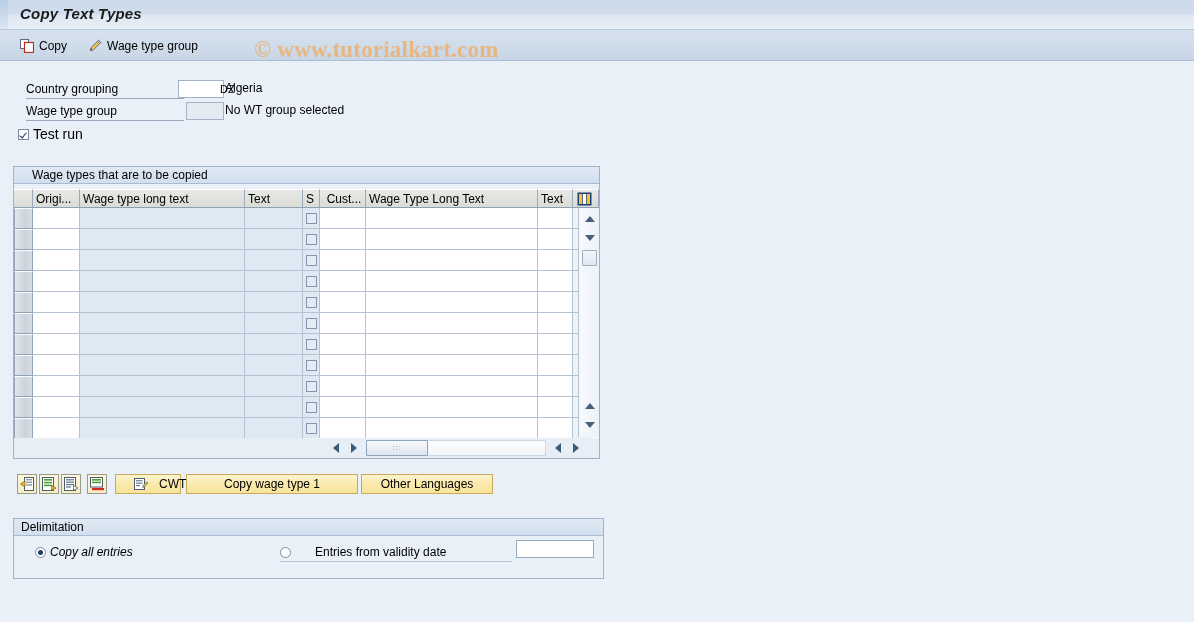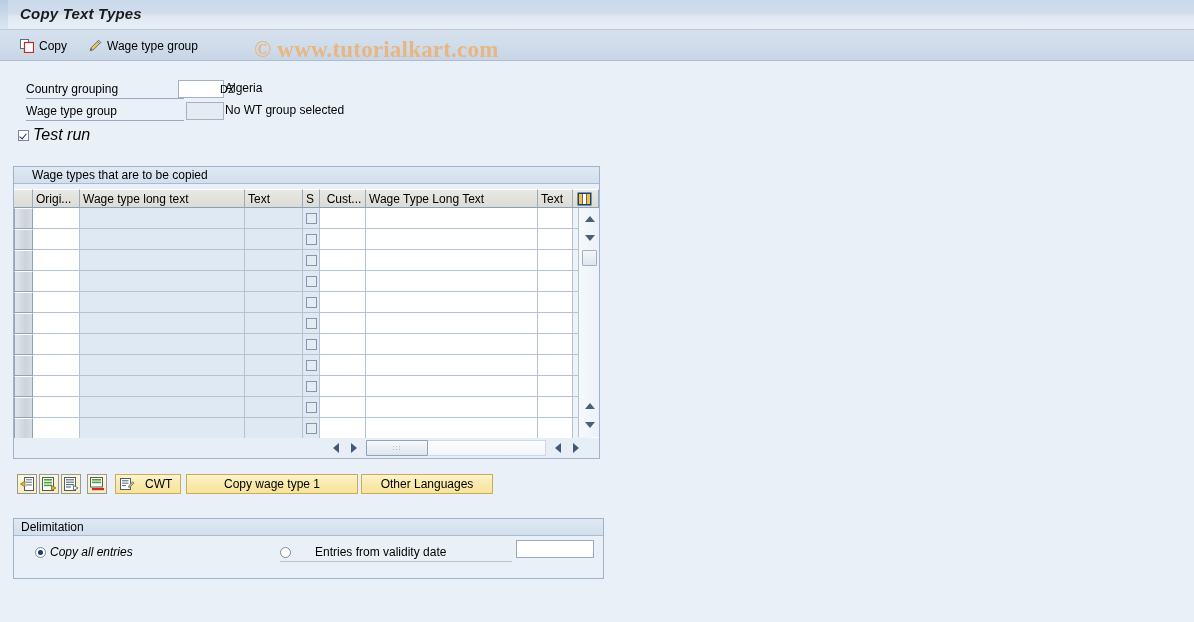--- a/index.html
+++ b/index.html
@@ -107,21 +107,21 @@
     position: relative;
   }
   .chkbox.checked::after {
     content: "";
     position: absolute; left: 2px; top: 1px;
     width: 3px; height: 6px;
     border: solid #14305c;
     border-width: 0 1.6px 1.6px 0;
     transform: rotate(40deg);
   }
-  .chk-label { font-size: 16px; font-style: italic; }
+  .chk-label { font-size: 14px; }
 
   
   .grpbox {
     position: absolute;
     border: 1px solid #9fb3ca;
     background: #eaf0f7;
     box-sizing: border-box;
   }
   .grp-header {
     height: 17px;
@@ -256,21 +256,21 @@
     position: absolute; top: 474px;
     height: 20px;
     background: linear-gradient(to bottom,#fdf3cf 0%,#f9e9ab 50%,#f7e49c 100%);
     border: 1px solid #c9ab5a;
     box-sizing: border-box;
     display: flex; align-items: center; justify-content: center;
     font-size: 12px; color: #000;
     cursor: default;
     white-space: nowrap;
   }
-  .ybtn.with-icon { justify-content: flex-start; gap: 10px; padding-left: 4px; }
+  .ybtn.with-icon { justify-content: flex-start; gap: 10px; padding-left: 18px; }
 
   
   .radio {
     width: 11px; height: 11px;
     border: 1px solid #7b8a9c;
     border-radius: 50%;
     background: #fff;
     box-sizing: border-box;
     position: relative;
     flex: 0 0 auto;

